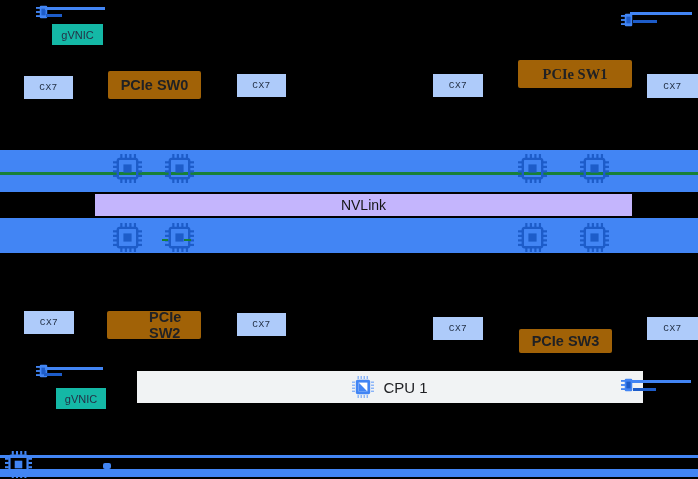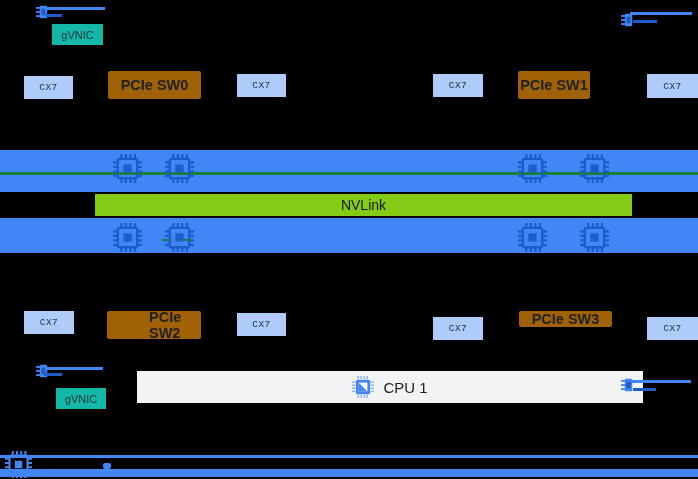--- a/index.html
+++ b/index.html
@@ -9,46 +9,46 @@
   }
   .box{position:absolute;box-sizing:border-box;display:flex;align-items:center;justify-content:center;}
   .nicbox{background:#aecbfa;color:#243247;font-size:9.5px;letter-spacing:.5px;font-family:Liberation Mono, monospace;}
   .gvnic{background:#14b8a6;color:#243247;font-size:11px;}
   .sw{background:#a16207;color:#202124;font-size:14.5px;font-weight:600;border-radius:2px;}
   .cpu{background:#f1f3f4;color:#202124;font-size:15px;gap:9px;}
   .gpu-bar{position:absolute;left:0;width:698px;background:#4285f4;}
   .bar1{top:150px;height:42px;}
   .bar2{top:218px;height:35px;}
   .rail{position:absolute;background:#188038;}
-  .nvlink{position:absolute;left:95px;top:194px;width:537px;height:22px;background:#84cc16;
+  .nvlink{position:absolute;left:95px;top:194px;width:537px;height:22px;background:#c4b5fd;
     display:flex;align-items:center;justify-content:center;color:#161616;font-size:14px;}
   .gchip{position:absolute;width:29px;height:29px;color:#1d5cc9;}
   .gchip svg,.bchip svg,.nic-ic svg{display:block;width:100%;height:100%;}
   .nic-line{position:absolute;height:3px;background:#4285f4;}
   .nic-line.dk{background:#1d5cc9;}
   .nic-ic{position:absolute;width:15px;height:16px;color:#4285f4;}
   .bchip{position:absolute;left:5px;top:451px;width:27px;height:27px;color:#4285f4;}
   .bdot{position:absolute;left:103px;top:463px;width:8px;height:6px;border-radius:2px;background:#4285f4;}
   .cpu-ic{width:22px;height:22px;flex:none;}
   
   .gvnic-top{left:52px;top:24px;width:51px;height:21px;}
   .gvnic-bot{left:56px;top:388px;width:50px;height:21px;}
   .cpu0{left:137px;top:8px;width:449px;height:32px;}
   .cpu1{left:137px;top:371px;width:506px;height:32px;}
   .cx7-0{left:24px;top:76px;width:49px;height:23px;}
   .sw0{left:108px;top:71px;width:93px;height:28px;}
   .cx7-1{left:237px;top:74px;width:49px;height:23px;}
   .cx7-2{left:433px;top:74px;width:50px;height:23px;}
-  .sw1{left:518px;top:71px;width:72px;height:28px;}
+  .sw1{left:518px;top:60px;width:114px;height:28px;font-family:Liberation Serif, serif;}
   .cx7-3{left:647px;top:74px;width:51px;height:24px;}
   .cx7-4{left:24px;top:311px;width:50px;height:23px;}
   .sw2{left:107px;top:311px;width:94px;height:28px;padding-left:42px;}
   .cx7-5{left:237px;top:313px;width:49px;height:23px;}
   .cx7-6{left:433px;top:317px;width:50px;height:23px;}
-  .sw3{left:519px;top:311px;width:93px;height:16px;}
+  .sw3{left:519px;top:329px;width:93px;height:24px;}
   .cx7-7{left:647px;top:317px;width:51px;height:23px;}
 </style>
 </head>
 <body>
 
 <svg width="0" height="0" style="position:absolute" aria-hidden="true">
   <defs>
     <symbol id="sym-chip" viewBox="0 0 32 32">
       <g fill="currentColor">
         <rect x="8" y="0" width="2.4" height="4.5"></rect>

